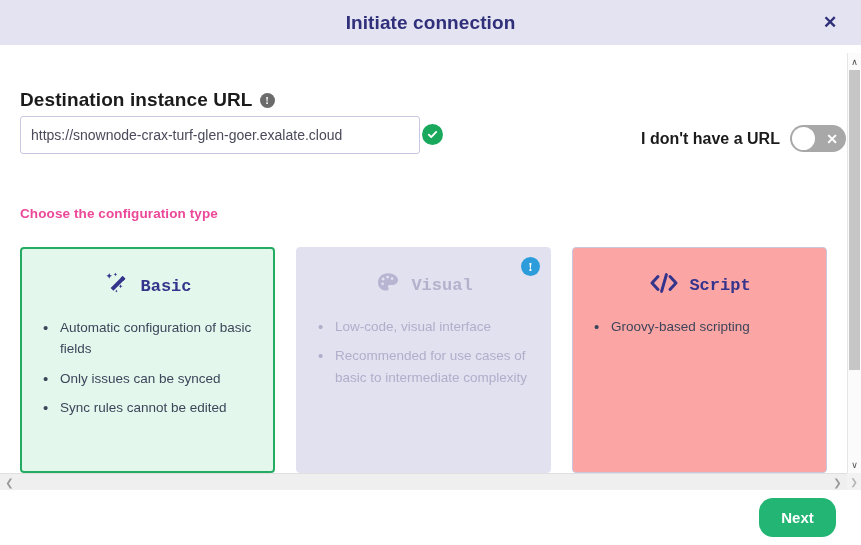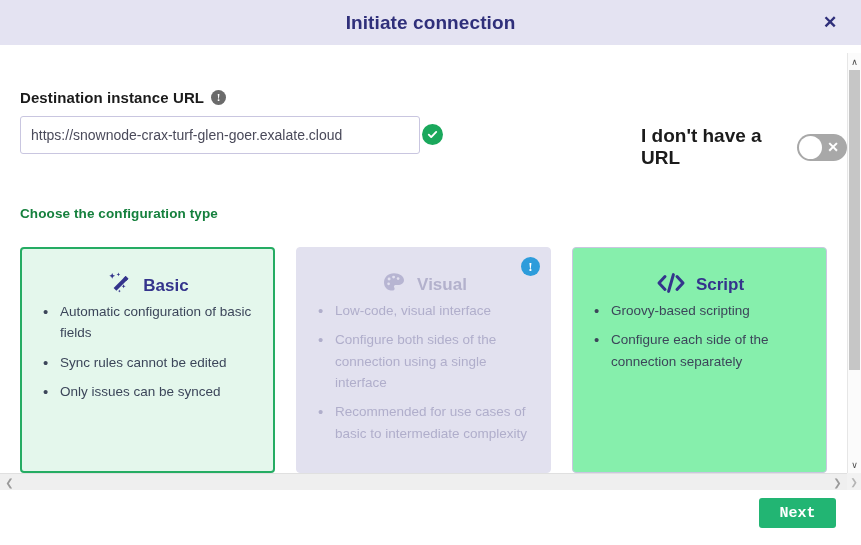--- a/index.html
+++ b/index.html
@@ -67,21 +67,21 @@
 
   
   .field-label-row {
     position: absolute;
     left: 20px; top: 36px;
     display: flex;
     align-items: center;
     gap: 7px;
   }
   .field-label {
-    font-size: 15px;
+    font-size: 19px;
     font-weight: bold;
     color: #1b1b1b;
     letter-spacing: .1px;
   }
   .info-icon-gray {
     width: 15px; height: 15px;
     border-radius: 50%;
     background: #6b6b6b;
     color: #ffffff;
     font-size: 11px;
@@ -121,21 +121,21 @@
   .check-badge svg { display: block; }
 
   .no-url-row {
     position: absolute;
     left: 641px; top: 72px;
     display: flex;
     align-items: center;
     gap: 10px;
   }
   .no-url-label {
-    font-size: 19px;
+    font-size: 16px;
     font-weight: bold;
     color: #1b1b1b;
   }
   .toggle {
     position: relative;
     width: 56px; height: 27px;
     border-radius: 14px;
     background: #a8a8a8;
     cursor: pointer;
     display: flex;
@@ -156,21 +156,21 @@
     font-weight: bold;
     line-height: 1;
   }
 
   
   .section-title {
     position: absolute;
     left: 20px; top: 153px;
     font-size: 13.5px;
     font-weight: bold;
-    color: #15803d;
+    color: #ec4899;
     letter-spacing: .1px;
   }
 
   
   .cards {
     position: absolute;
     left: 20px; top: 194px;
     display: flex;
     gap: 21px;
   }
@@ -183,30 +183,32 @@
   }
   .card.selected {
     background: #e4f7ec;
     border: 2px solid #25ac63;
   }
   .card.disabled {
     background: #e2e1ef;
     border: 1px solid #e2e1ef;
   }
   .card.plain {
-    background: #86efac;
+    background: #fca5a5;
     border: 1px solid #c9c6e0;
   }
 
   .card-head {
     display: flex;
     align-items: center;
     justify-content: center;
     gap: 9px;
+    margin-bottom: 16px;
     height: 30px;
+    font-family: Liberation Mono, monospace;
   }
   .card-title {
     font-size: 17px;
     font-weight: bold;
     color: #34348c;
   }
   .card.disabled .card-title { color: #b3b1cc; }
 
   .card ul {
     list-style: none;
@@ -309,28 +311,28 @@
   .modal-footer {
     position: absolute;
     left: 0; top: 490px;
     width: 861px;
     height: 55px;
     background: #ffffff;
   }
   .next-btn {
     position: absolute;
     right: 25px; top: 8px;
-    width: 77px; height: 30px;
+    width: 77px; height: 39px;
     background: #22b573;
     border: none;
-    border-radius: 3px;
+    border-radius: 14px;
     color: #ffffff;
     font-size: 15px;
     font-weight: bold;
-    font-family: Liberation Mono, monospace;
+    font-family: Liberation Sans, sans-serif;
     cursor: pointer;
   }
 </style>
 </head>
 <body>
 
 <div id="app">
 
   <div class="modal-header">
     <div class="modal-title">Initiate connection</div>
@@ -376,22 +378,22 @@
                   <path d="M12.4 2.6 l.55 1.3 1.3 .55 -1.3 .55 -.55 1.3 -.55 -1.3 -1.3 -.55 1.3 -.55 Z"></path>
                   <path d="M17.6 14.2 l.6 1.45 1.45 .6 -1.45 .6 -.6 1.45 -.6 -1.45 -1.45 -.6 1.45 -.6 Z"></path>
                   <path d="M13.4 19.6 l.45 1.05 1.05 .45 -1.05 .45 -.45 1.05 -.45 -1.05 -1.05 -.45 1.05 -.45 Z"></path>
                 </g>
               </svg>
             </span>
             <span class="card-title">Basic</span>
           </div>
           <ul>
             <li>Automatic configuration of basic fields</li>
+            <li>Only issues can be synced</li>
             <li>Sync rules cannot be edited</li>
-            <li>Only issues can be synced</li>
           </ul>
         </div>
 
         <div class="card disabled">
           <div class="badge-info">!</div>
           <div class="card-head">
             <span>
               <svg width="28" height="28" viewBox="0 0 28 28" aria-hidden="true">
                 <path d="M14 4.2 C8.3 4.2 4.0 8.1 4.0 13.4 C4.0 18.4 7.9 21.6 12.0 21.6
                          C13.9 21.6 14.6 20.6 14.6 19.7 C14.6 18.9 13.9 18.4 13.9 17.6
@@ -400,41 +402,39 @@
                 <circle cx="9.1" cy="10.0" r="1.45" fill="#e2e1ef"></circle>
                 <circle cx="13.6" cy="8.1" r="1.45" fill="#e2e1ef"></circle>
                 <circle cx="18.1" cy="9.6" r="1.35" fill="#e2e1ef"></circle>
                 <circle cx="8.6" cy="14.8" r="1.35" fill="#e2e1ef"></circle>
               </svg>
             </span>
             <span class="card-title">Visual</span>
           </div>
           <ul>
             <li>Low-code, visual interface</li>
-            <li>Configure both sides of the connection using a single interface</li>
             <li>Recommended for use cases of basic to intermediate complexity</li>
           </ul>
         </div>
 
         <div class="card plain">
           <div class="card-head">
             <span>
               <svg width="32" height="26" viewBox="0 0 32 26" aria-hidden="true">
                 <g fill="none" stroke="#34348c" stroke-width="3.0" stroke-linecap="round" stroke-linejoin="round">
                   <path d="M10.0 6.5 L4.0 13.0 L10.0 19.5"></path>
                   <path d="M22.0 6.5 L28.0 13.0 L22.0 19.5"></path>
                   <path d="M18.4 4.6 L13.6 21.4"></path>
                 </g>
               </svg>
             </span>
             <span class="card-title">Script</span>
           </div>
           <ul>
             <li>Groovy-based scripting</li>
-            <li>Configure each side of the connection separately</li>
           </ul>
         </div>
 
       </div>
     </div>
   </div>
 
   <div class="v-scrollbar">
     <div class="v-arrow up">∧</div>
     <div class="v-thumb"></div>

